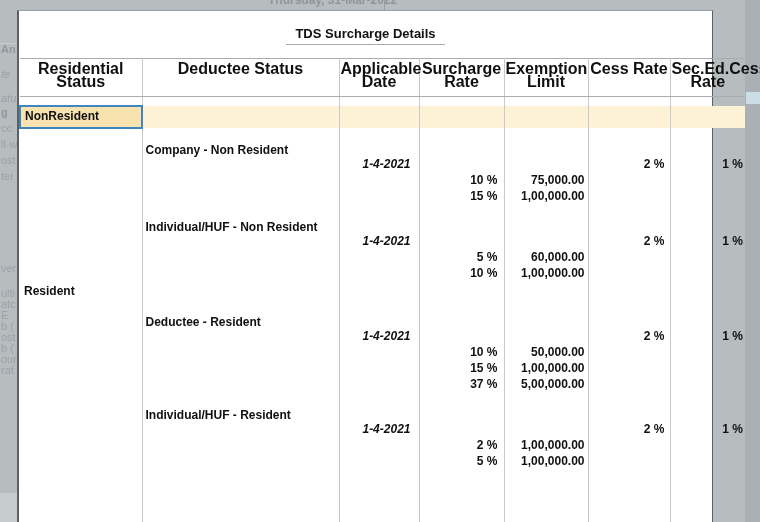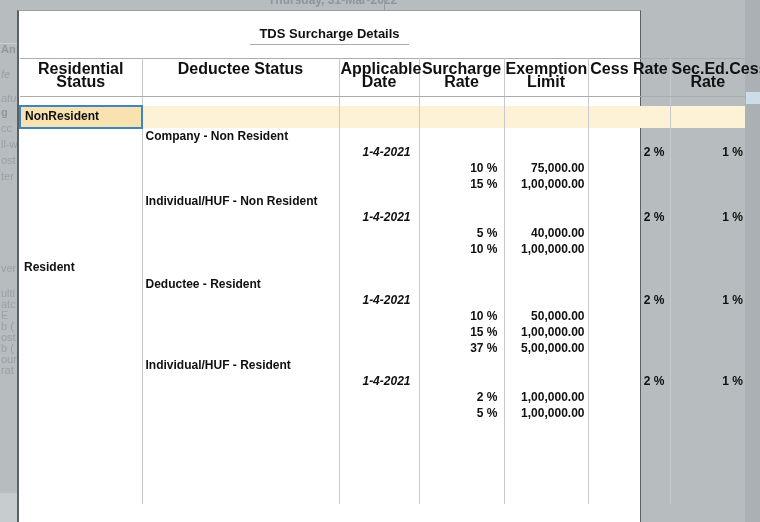--- a/index.html
+++ b/index.html
@@ -16,21 +16,21 @@
   .left-line{position:absolute;left:0;top:43px;width:17px;height:1px;background:#c9ced1;z-index:1;}
   .bottom-left{position:absolute;left:0;top:493px;width:17px;height:29px;background:#c7ccce;z-index:1;}
   .bg-fragment{position:absolute;left:1px;width:16px;overflow:hidden;white-space:nowrap;
     font-size:11px;line-height:11px;color:#99a2a7;z-index:1;}
   .bg-fragment.b{font-weight:bold;color:#8e999f;}
   .bg-fragment.i{font-style:italic;}
   .right-strip{position:absolute;left:745px;top:0;width:15px;height:522px;background:#aab0b3;z-index:1;}
   .right-strip-band{position:absolute;left:746px;top:92px;width:14px;height:12px;background:#cddde7;z-index:2;}
   
   .dialog{
-    position:absolute;left:17px;top:10px;width:624px;height:512px;box-sizing:border-box;
+    position:absolute;left:17px;top:10px;width:696px;height:512px;box-sizing:border-box;
     background:#ffffff;z-index:3;
     border-left:2px solid #5b6064;border-top:1px solid #9aa0a3;border-right:1px solid #5b6064;
   }
   .title-wrap{position:absolute;top:13px;left:0;width:100%;text-align:center;}
   .dlg-title{display:inline-block;font-size:13px;font-weight:bold;color:#101010;
     border-bottom:1px solid #a7acaf;padding:0 9px 3px;}
   
   table.grid{position:absolute;top:47px;left:0;width:725px;border-collapse:collapse;table-layout:fixed;}
   col.c0{width:122px}col.c1{width:197px}col.c2{width:80px}col.c3{width:85px}
   col.c4{width:84px}col.c5{width:82px}col.c6{width:75px}
@@ -52,21 +52,21 @@
   td.c4{padding-right:3px;}
   td.c5{padding-right:5px;}
   td.c6{padding-right:2px;}
   tr.spacer-row td{height:9px;}
   tr.status-sel td{height:22px;background:#fdf1d6;}
   tr.status-sel td.sel-cell{
     background:#f8e3b0;border:2px solid #3e86c0;padding:1px 2px 0 4px;line-height:17px;margin-top:18px;
   }
   tr.status-plain td{height:18px;padding-top:2px;}
   tr.status-plain td.c0,tr.status-sel td.c0{padding-left:4px;}
-  tr.name-row td{height:17px;padding-top:1px;}
+  tr.name-row td{height:17px;padding-top:15px;}
   tr.name-row td.c1{padding-left:3px;}
   tr.date-row td{height:16px;}
   tr.slab-row td{height:16px;}
   tr.filler-row td{height:82px;}
 </style>
 </head>
 <body>
 
 <div class="top-strip">
   <div class="top-bar-text">Thursday, 31-Mar-2022</div>
@@ -193,21 +193,21 @@
           <td class="c3"></td>
           <td class="c4"></td>
           <td class="c5">2 %</td>
           <td class="c6">1 %</td>
         </tr>
         <tr class="slab-row">
           <td class="c0"></td>
           <td class="c1"></td>
           <td class="c2"></td>
           <td class="c3">5 %</td>
-          <td class="c4">40,000.00</td>
+          <td class="c4">60,000.00</td>
           <td class="c5"></td>
           <td class="c6"></td>
         </tr>
         <tr class="slab-row">
           <td class="c0"></td>
           <td class="c1"></td>
           <td class="c2"></td>
           <td class="c3">10 %</td>
           <td class="c4">1,00,000.00</td>
           <td class="c5"></td>

